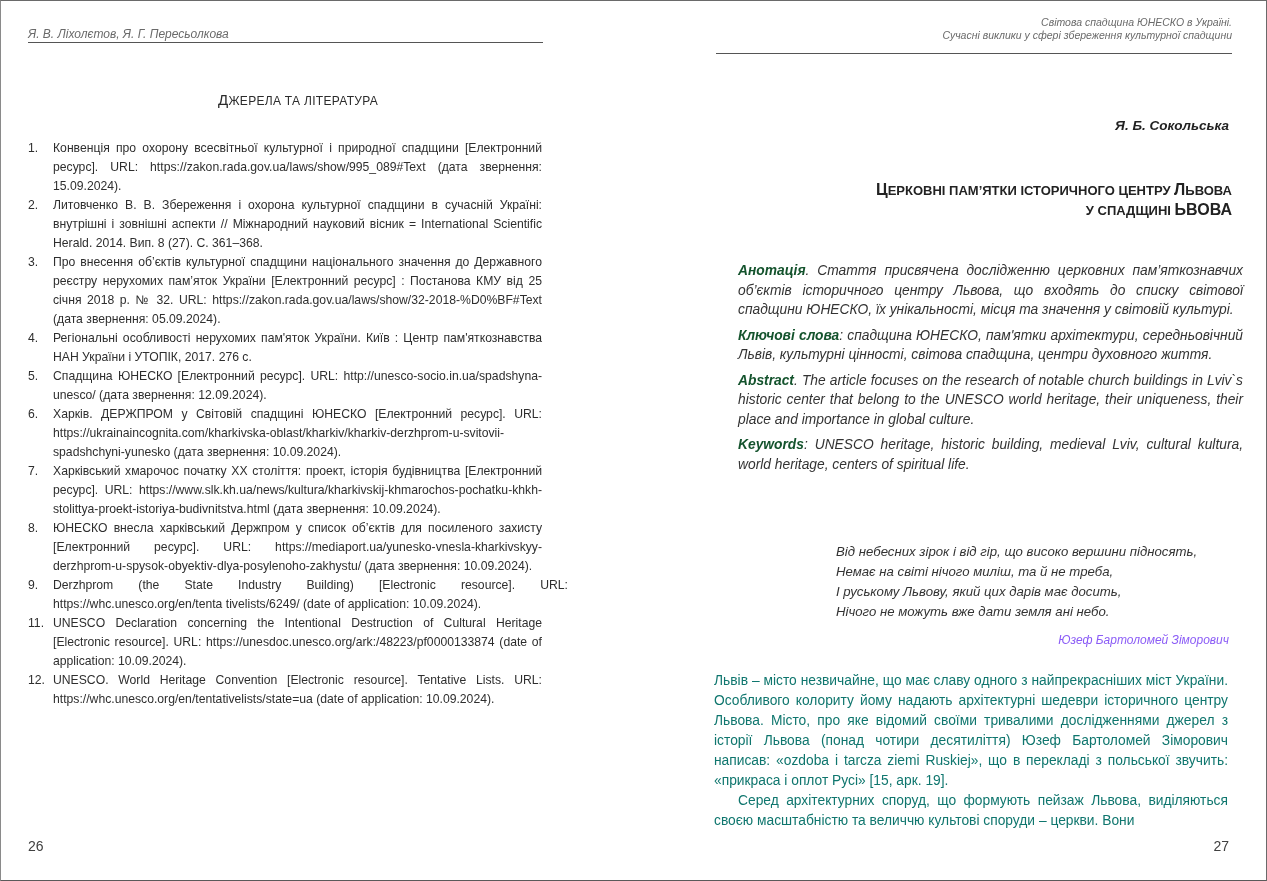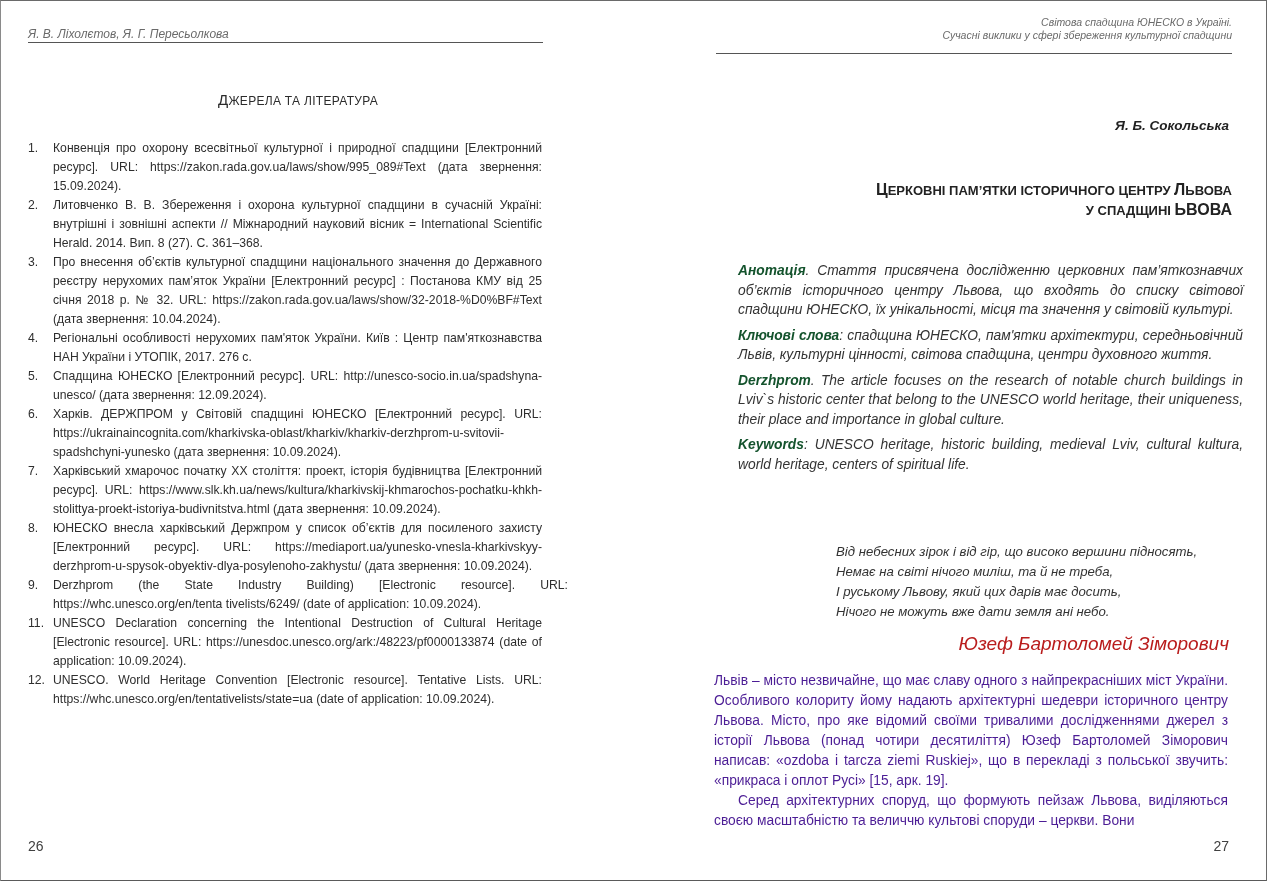--- a/index.html
+++ b/index.html
@@ -64,45 +64,45 @@
       font-size: 13.8px; line-height: 19.5px; font-style: italic; color: #333;
     }
     .abstract-block p { margin: 0 0 6px 0; text-align: justify; }
     .abstract-block b { font-weight: bold; color: #14532d; }
     .poem {
       position: absolute; left: 203px; top: 542px; width: 400px;
       font-style: italic; font-size: 13.2px; line-height: 20px; color: #333;
     }
     .poem-author {
       position: absolute; right: 38px; top: 633px;
-      font-style: italic; font-size: 19px; color: #b91c1c; margin-left: 28px;
+      font-style: italic; font-size: 12px; color: #8b5cf6; margin-left: 28px;
     }
     .body-text {
       position: absolute; left: 81px; top: 671px; width: 514px;
-      font-size: 13.8px; line-height: 20px; color: #4c1d95;
+      font-size: 13.8px; line-height: 20px; color: #0f766e;
     }
     .body-text p { margin: 0; text-align: justify; }
     .body-text p.indent { text-indent: 24px; }
   </style>
 </head>
 <body>
 
 <div class="frame"></div>
 
 <section class="page page-left">
   <div class="run-head-left">Я. В. Ліхолєтов, Я. Г. Пересьолкова</div>
 
   <div class="sources-title">
     <span class="big">Д</span><span class="sc">ЖЕРЕЛА ТА ЛІТЕРАТУРА</span>
   </div>
 
   <ol class="ref-list">
     <li><span class="num">1.</span><span>Конвенція про охорону всесвітньої культурної і природної спадщини [Електронний ресурс]. URL: https://zakon.rada.gov.ua/laws/show/995_089#Text (дата звернення: 15.09.2024).</span></li>
     <li><span class="num">2.</span><span>Литовченко В. В. Збереження і охорона культурної спадщини в сучасній Україні: внутрішні і зовнішні аспекти // Міжнародний науковий вісник = International Scientific Herald. 2014. Вип. 8 (27). С. 361–368.</span></li>
-    <li><span class="num">3.</span><span>Про внесення об’єктів культурної спадщини національного значення до Державного реєстру нерухомих пам’яток України [Електронний ресурс] : Постанова КМУ від 25 січня 2018 р. № 32. URL: https://zakon.rada.gov.ua/laws/show/32-2018-%D0%BF#Text (дата звернення: 10.04.2024).</span></li>
+    <li><span class="num">3.</span><span>Про внесення об’єктів культурної спадщини національного значення до Державного реєстру нерухомих пам’яток України [Електронний ресурс] : Постанова КМУ від 25 січня 2018 р. № 32. URL: https://zakon.rada.gov.ua/laws/show/32-2018-%D0%BF#Text (дата звернення: 05.09.2024).</span></li>
     <li><span class="num">4.</span><span>Регіональні особливості нерухомих пам'яток України. Київ : Центр пам'яткознавства НАН України і УТОПІК, 2017. 276 с.</span></li>
     <li><span class="num">5.</span><span>Спадщина ЮНЕСКО [Електронний ресурс]. URL: http://unesco-socio.in.ua/spadshyna-unesco/ (дата звернення: 12.09.2024).</span></li>
     <li><span class="num">6.</span><span>Харків. ДЕРЖПРОМ у Світовій спадщині ЮНЕСКО [Електронний ресурс]. URL: https://ukrainaincognita.com/kharkivska-oblast/kharkiv/kharkiv-derzhprom-u-svitovii-spadshchyni-yunesko (дата звернення: 10.09.2024).</span></li>
     <li><span class="num">7.</span><span>Харківський хмарочос початку XX століття: проект, історія будівництва [Електронний ресурс]. URL: https://www.slk.kh.ua/news/kultura/kharkivskij-khmarochos-pochatku-khkh-stolittya-proekt-istoriya-budivnitstva.html (дата звернення: 10.09.2024).</span></li>
     <li><span class="num">8.</span><span>ЮНЕСКО внесла харківський Держпром у список об’єктів для посиленого захисту [Електронний ресурс]. URL: https://mediaport.ua/yunesko-vnesla-kharkivskyy-derzhprom-u-spysok-obyektiv-dlya-posylenoho-zakhystu/ (дата звернення: 10.09.2024).</span></li>
     <li class="wide"><span class="num">9.</span><span>Derzhprom (the State Industry Building) [Electronic resource]. URL: https://whc.unesco.org/en/tenta tivelists/6249/ (date of application: 10.09.2024).</span></li>
     <li><span class="num">11.</span><span>UNESCO Declaration concerning the Intentional Destruction of Cultural Heritage [Electronic resource]. URL: https://unesdoc.unesco.org/ark:/48223/pf0000133874 (date of application: 10.09.2024).</span></li>
     <li><span class="num">12.</span><span>UNESCO. World Heritage Convention [Electronic resource]. Tentative Lists. URL: https://whc.unesco.org/en/tentativelists/state=ua (date of application: 10.09.2024).</span></li>
   </ol>
 
@@ -118,21 +118,21 @@
   <div class="author">Я. Б. Сокольська</div>
 
   <div class="article-title">
     <div><span>Ц</span><span class="sc">ЕРКОВНІ ПАМ’ЯТКИ ІСТОРИЧНОГО ЦЕНТРУ </span><span>Л</span><span class="sc">ЬВОВА</span></div>
     <div><span class="sc">У СПАДЩИНІ </span><span>ЬВОВА</span></div>
   </div>
 
   <div class="abstract-block">
     <p><b>Анотація</b><span>. Стаття присвячена дослідженню церковних пам’яткознавчих об’єктів історичного центру Львова, що входять до списку світової спадщини ЮНЕСКО, їх унікальності, місця та значення у світовій культурі.</span></p>
     <p><b>Ключові слова</b><span>: спадщина ЮНЕСКО, пам'ятки архітектури, середньовічний Львів, культурні цінності, світова спадщина, центри духовного життя.</span></p>
-    <p><b>Derzhprom</b><span>. The article focuses on the research of notable church buildings in Lviv`s historic center that belong to the UNESCO world heritage, their uniqueness, their place and importance in global culture.</span></p>
+    <p><b>Abstract</b><span>. The article focuses on the research of notable church buildings in Lviv`s historic center that belong to the UNESCO world heritage, their uniqueness, their place and importance in global culture.</span></p>
     <p><b>Keywords</b><span>: UNESCO heritage, historic building, medieval Lviv, cultural kultura, world heritage, centers of spiritual life.</span></p>
   </div>
 
   <div class="poem">
     <div>Від небесних зірок і від гір, що високо вершини підносять,</div>
     <div>Немає на світі нічого миліш, та й не треба,</div>
     <div>І руському Львову, який цих дарів має досить,</div>
     <div>Нічого не можуть вже дати земля ані небо.</div>
   </div>
   <div class="poem-author">Юзеф Бартоломей Зіморович</div>

